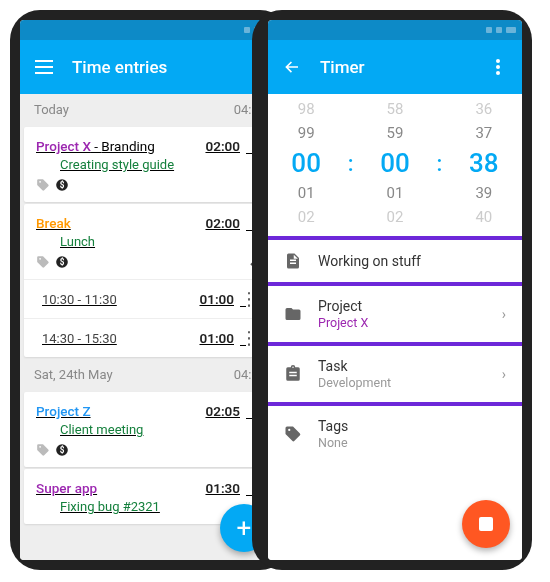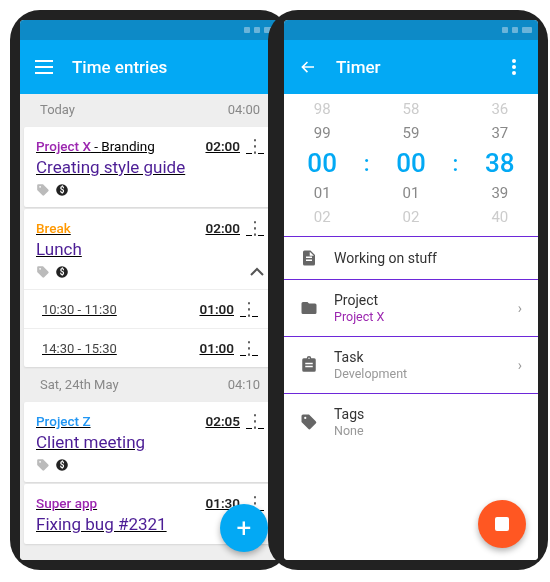--- a/index.html
+++ b/index.html
@@ -1,52 +1,52 @@
 <!DOCTYPE html>
 <html><head>
 <meta charset="utf-8">
 <style>
 * { box-sizing: border-box; margin: 0; padding: 0; }
 body { font-family: -apple-system, BlinkMacSystemFont, 'Segoe UI', Roboto, sans-serif; background: #fff; width: 550px; height: 582px; position: relative; }
 .phone { position: absolute; width: 280px; height: 560px; background: #222; border-radius: 30px; padding: 10px 10px; }
 .phone-left { left: 10px; top: 10px; }
-.phone-right { left: 268px; top: 10px; padding-left: 16px; }
+.phone-right { left: 252px; top: 10px; padding-left: 16px; }
 .phone-inner { background: #fafafa; width: 100%; height: 100%; border-radius: 4px; overflow: hidden; position: relative; display: flex; flex-direction: column; }
 .statusbar { height: 20px; background: #0d8ac7; display: flex; justify-content: flex-end; align-items: center; padding: 0 6px; gap: 4px; }
 .statusbar .dot { width: 6px; height: 6px; background: #6ab4da; border-radius: 1px; }
 .statusbar .bar { width: 10px; height: 6px; background: #6ab4da; border-radius: 1px; }
 .appbar { height: 54px; background: #03A9F4; display: flex; align-items: center; padding: 0 14px; color: #fff; }
 .appbar-title { font-size: 17px; font-weight: 500; margin-left: 18px; flex: 1; }
 .hamburger, .arrow-back, .more-vert { width: 20px; height: 20px; display: flex; align-items: center; justify-content: center; }
 .content { flex: 1; overflow: hidden; background: #eee; position: relative; }
 .content-timer { background: #fff; }
-.section-header { display: flex; justify-content: space-between; padding: 8px 20px; color: #888; font-size: 13px; background: #eee; }
+.section-header { display: flex; justify-content: space-between; padding: 8px 14px; color: #888; font-size: 13px; background: #eee; }
 .card { background: #fff; margin: 2px 4px; border-radius: 2px; box-shadow: 0 1px 2px rgba(0,0,0,0.1); text-decoration: underline; }
 .entry { padding: 10px 12px; }
 .entry-row1 { display: flex; align-items: center; }
 .entry-title { flex: 1; font-size: 13.5px; }
 .entry-dur { font-size: 13.5px; font-weight: 600; color: #222; margin-right: 6px; }
-.entry-desc { font-size: 17px; color: #4c1d95; margin-top: 2px; }
+.entry-desc { font-size: 13px; color: #15803d; margin-top: 2px; margin-left: 24px; }
 .entry-meta { display: flex; align-items: center; gap: 5px; margin-top: 6px; }
 .tag-icon, .dollar-icon { width: 14px; height: 14px; }
 .more-v { font-size: 18px; color: #555; line-height: 1; cursor: pointer; }
 .chevron-up { margin-left: auto; color: #555; }
 .sub-entry { padding: 10px 18px; border-top: 1px solid #eee; display: flex; align-items: center; }
 .sub-time { flex: 1; font-size: 13px; color: #444; }
 .fab { position: absolute; width: 48px; height: 48px; border-radius: 50%; display: flex; align-items: center; justify-content: center; color: #fff; font-size: 26px; box-shadow: 0 3px 6px rgba(0,0,0,0.3); cursor: pointer; }
 .fab-blue { background: #03A9F4; bottom: 8px; right: 12px; }
 .fab-orange { background: #ff5722; bottom: 12px; right: 12px; }
 .start-row { display: flex; justify-content: space-between; padding: 14px 16px; font-size: 14px; color: #333; border-bottom: 1px solid #eee; }
 .picker { display: flex; justify-content: space-around; align-items: center; padding: 6px 10px 10px; position: relative; }
 .picker-col { display: flex; flex-direction: column; align-items: center; gap: 6px; font-size: 15px; color: #bbb; }
 .picker-col .active { color: #03A9F4; font-size: 26px; font-weight: 500; }
 .picker-col .near { color: #888; }
 .picker-col .far { color: #ccc; }
 .picker-sep { color: #03A9F4; font-size: 22px; font-weight: 500; }
-.field-row { display: flex; align-items: center; padding: 12px 16px; border-top: 1px solid #6d28d9; gap: 16px; }
+.field-row { display: flex; align-items: center; padding: 12px 16px; border-top: 4px solid #6d28d9; gap: 16px; }
 .field-icon { width: 18px; height: 18px; color: #666; flex-shrink: 0; }
 .field-content { flex: 1; }
 .field-label { font-size: 14px; color: #333; }
 .field-value { font-size: 12.5px; color: #999; margin-top: 1px; }
 .field-value.purple { color: #9c27b0; }
 .field-chevron { color: #999; font-size: 14px; }
 .proj-purple { color: #9c27b0; font-weight: 500; }
 .proj-orange { color: #ff9800; font-weight: 500; }
 .proj-blue { color: #2196f3; font-weight: 500; }
 .stop-square { width: 14px; height: 14px; background: #fff; border-radius: 2px; }

